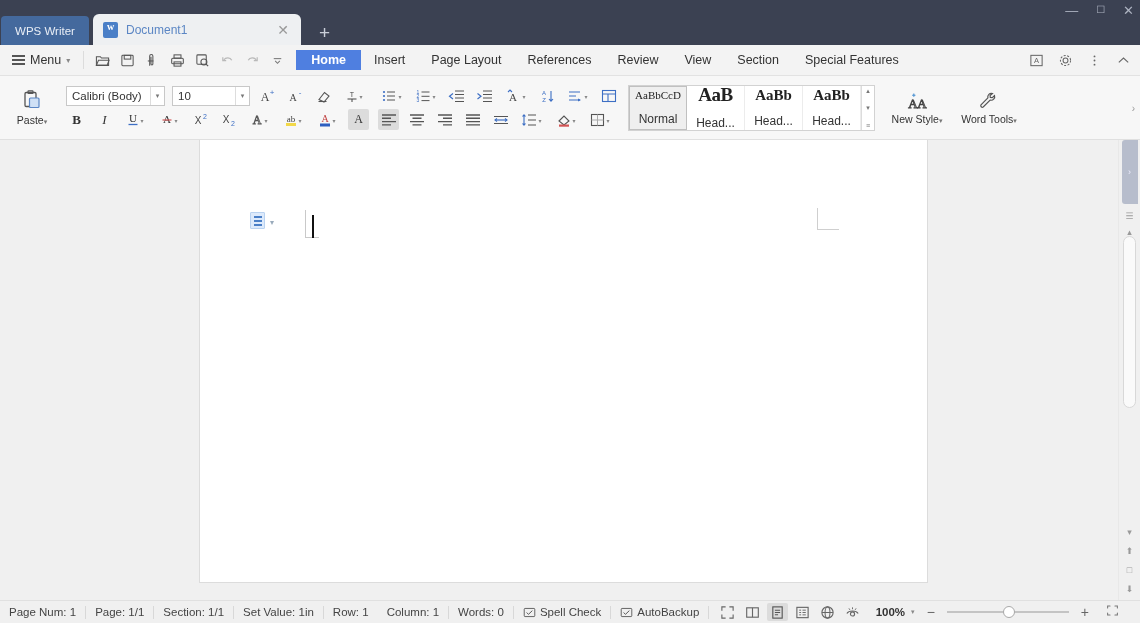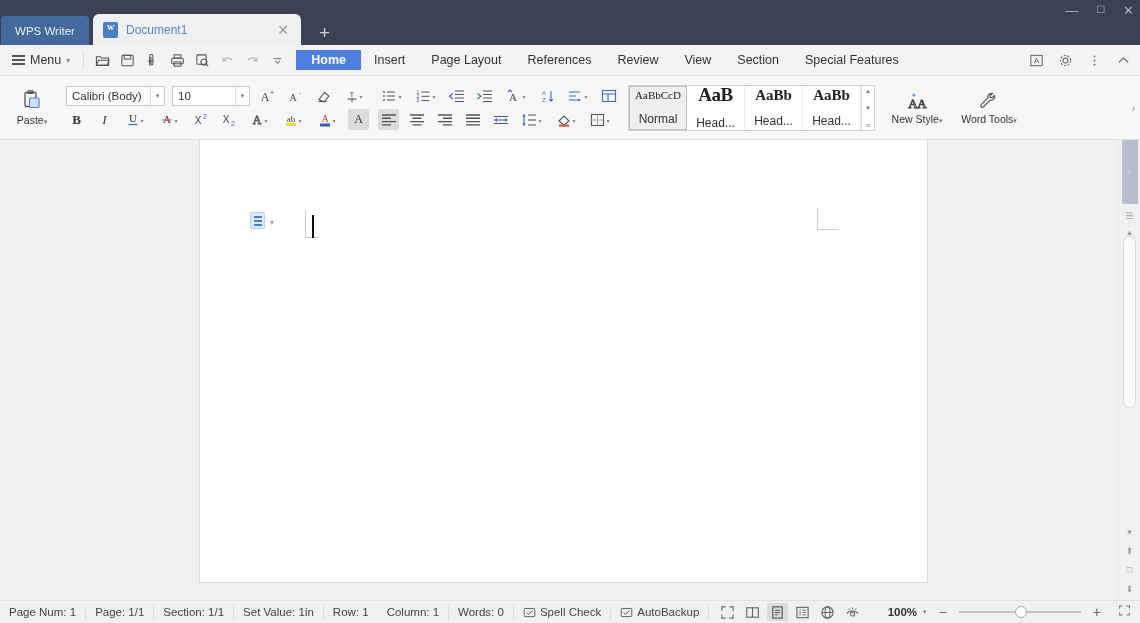--- a/index.html
+++ b/index.html
@@ -154,21 +154,21 @@
     display: flex; align-items: center; font-size: 11.5px; color: #444;
     flex: 0 0 23px; position: relative;
   }
   .sb-item { padding: 0 9px; white-space: nowrap; cursor: pointer; }
   .sb-div { width: 1px; height: 13px; background: #d8d8d8; }
   .sb-chk { display: flex; align-items: center; gap: 4px; padding: 0 9px; cursor: pointer; white-space: nowrap; }
   .sb-views { display: flex; align-items: center; gap: 4px; padding: 0 8px; }
   .vbtn { width: 21px; height: 18px; display: flex; align-items: center; justify-content: center;
           border-radius: 2px; cursor: pointer; color: #666; }
   .vbtn.on { background: #dcdcdc; }
-  .sb-right { position: absolute; right: 4px; display: flex; align-items: center; gap: 6px; }
+  .sb-right { position: absolute; right: 16px; display: flex; align-items: center; gap: 6px; }
   .zoomval { font-size: 11.5px; color: #333; font-weight: bold; cursor: pointer; }
   .zminus, .zplus { font-size: 14px; color: #666; cursor: pointer; padding: 0 6px; line-height: 1; }
   .slider { width: 122px; height: 14px; position: relative; cursor: pointer; }
   .slider .track { position: absolute; top: 6px; left: 0; right: 0; height: 1.5px; background: #c4c4c4; }
   .slider .knob { position: absolute; left: 56px; top: 1px; width: 12px; height: 12px;
                   background: #fff; border: 1.5px solid #a9a9a9; border-radius: 50%; }
   .fitbtn { font-size: 12px; color: #777; padding: 0 5px; cursor: pointer; }
 </style>
 </head>
 <body>

